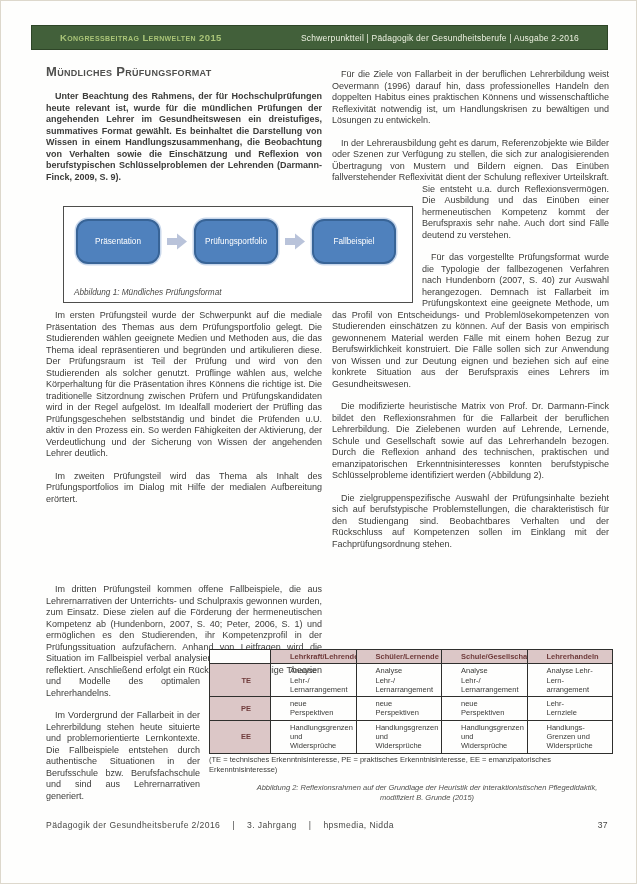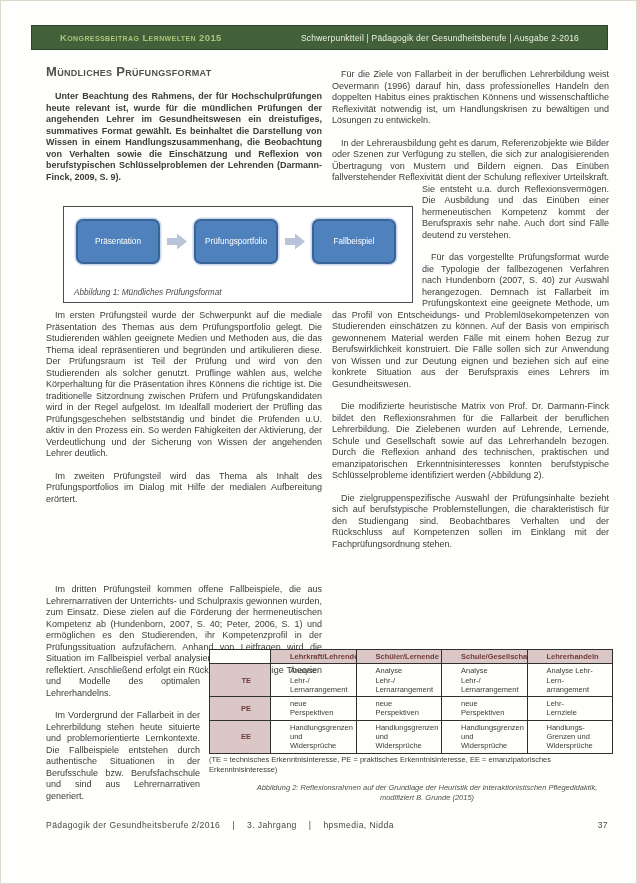--- a/index.html
+++ b/index.html
@@ -42,21 +42,21 @@
   .sp-d { float:right; clear:right; width:122px; height:200px; }
 
   
   .fig1 {
     position:absolute; left:62px; top:205px; width:350px; height:97px;
     background:#ffffff; border:1px solid #4d4d4b; box-sizing:border-box;
   }
   .fig1-row { display:flex; align-items:center; gap:7px; padding:12px 0 0 12px; }
   .stepbox {
     width:84px; height:45px; box-sizing:border-box;
-    background:#4f81bd; border:2px solid #386497; border-radius:7px;
+    background:#4f81bd; border:2px solid #386497; border-radius:12px;
     box-shadow:0 0 0 1.5px #c9d8ec;
     color:#ffffff; font-size:8.2px;
     display:flex; align-items:center; justify-content:center; text-align:center;
   }
   .arrow {
     width:20px; height:18px; background:#b9c3da; flex:0 0 auto;
     clip-path:polygon(0 30%, 50% 30%, 50% 5%, 100% 50%, 50% 95%, 50% 70%, 0 70%);
   }
   .fig1-caption {
     position:absolute; left:10px; bottom:5px;

